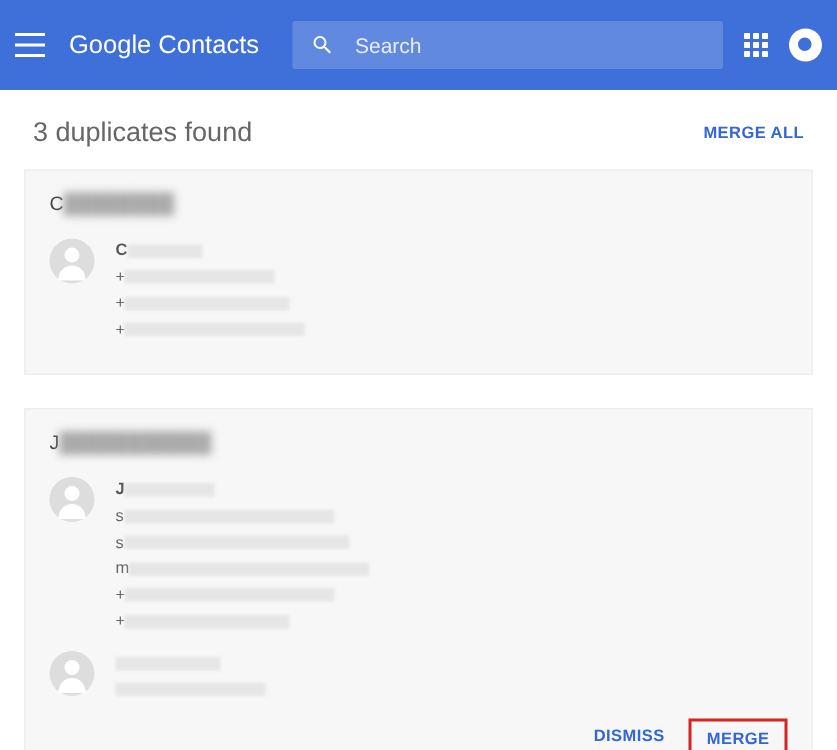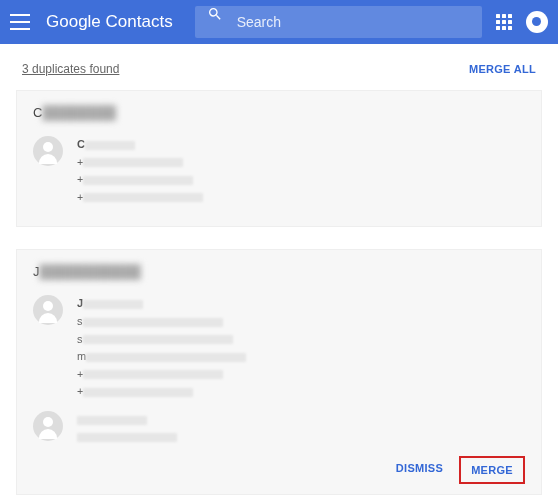--- a/index.html
+++ b/index.html
@@ -1,33 +1,33 @@
 <!DOCTYPE html>
 <html><head>
 <meta charset="utf-8">
 <style>
 * { margin: 0; padding: 0; box-sizing: border-box; font-family: Arial, Roboto, sans-serif; }
 body { width: 558px; height: 500px; background: #fff; overflow: hidden; }
-.header { background: #3f6fd9; height: 44px; display: flex; align-items: center; padding: 0 10px; color: #fff; }
+.header { background: #3f6fd9; height: 60px; display: flex; align-items: center; padding: 0 10px; color: #fff; }
 .menu-btn { width: 20px; height: 16px; cursor: pointer; display: flex; flex-direction: column; justify-content: space-between; }
 .menu-btn span { display: block; height: 2px; background: #fff; }
 .app-title { font-size: 17px; margin-left: 16px; font-weight: 400; }
 .app-title .bold { font-weight: 500; }
-.search-box { flex: 1; background: rgba(255,255,255,0.18); height: 32px; margin: 0 14px 0 22px; border-radius: 2px; display: flex; padding: 0 12px; max-width: 330px; }
+.search-box { flex: 1; background: rgba(255,255,255,0.18); height: 32px; margin: 0 14px 0 22px; border-radius: 2px; display: flex; align-items: center; padding: 0 12px; max-width: 330px; }
 .search-icon { width: 16px; height: 16px; }
 .search-input { background: transparent; border: none; outline: none; color: #fff; margin-left: 14px; font-size: 14px; flex: 1; }
 .search-input::placeholder { color: rgba(255,255,255,0.85); }
 .header-right { margin-left: auto; display: flex; align-items: center; gap: 14px; }
 .apps-icon { width: 16px; height: 16px; display: grid; grid-template-columns: repeat(3,1fr); grid-template-rows: repeat(3,1fr); gap: 2px; cursor: pointer; }
 .apps-icon span { background: #fff; border-radius: 0.5px; }
 .account-icon { width: 22px; height: 22px; border-radius: 50%; background: #fff; position: relative; cursor: pointer; }
 .account-icon::after { content: ""; position: absolute; width: 9px; height: 9px; background: #3f6fd9; border-radius: 50%; top: 6px; left: 6px; }
 .content { padding: 18px 16px; }
 .top-row { display: flex; justify-content: space-between; align-items: center; margin-bottom: 14px; padding: 0 6px; }
-.dup-count { font-size: 12px; color: #666; text-decoration: underline; }
+.dup-count { font-size: 18px; color: #666; }
 .merge-all { font-size: 11px; font-weight: 700; color: #3367d6; letter-spacing: 0.3px; cursor: pointer; text-align: right; }
 .card { background: #f7f7f7; border: 1px solid #eee; padding: 14px 16px 10px; margin-bottom: 22px; }
 .card-title { font-size: 13px; color: #444; margin-bottom: 16px; }
 .card-title .blur { filter: blur(3px); color: #aaa; }
 .contact-row { display: flex; gap: 14px; margin-bottom: 10px; }
 .avatar { width: 30px; height: 30px; border-radius: 50%; background: #ddd; position: relative; flex-shrink: 0; }
 .avatar::before { content: ""; position: absolute; width: 10px; height: 10px; background: #fff; border-radius: 50%; top: 6px; left: 10px; }
 .avatar::after { content: ""; position: absolute; width: 18px; height: 10px; background: #fff; border-radius: 10px 10px 0 0; bottom: 2px; left: 6px; }
 .details { flex: 1; font-size: 11px; color: #666; line-height: 1.6; }
 .name { font-weight: 700; color: #555; }

